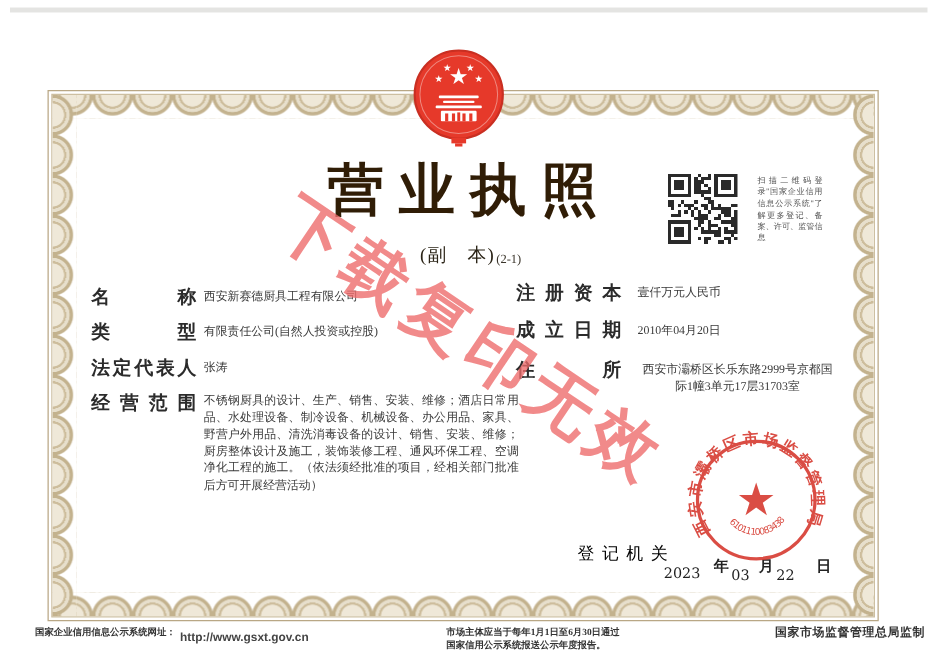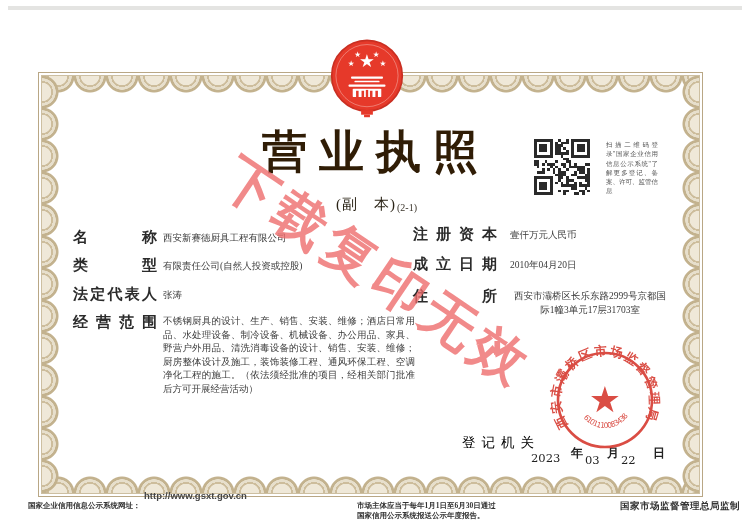--- a/index.html
+++ b/index.html
@@ -52,21 +52,21 @@
 
   .date-part{position:absolute;z-index:2;color:#222;text-align:right;}
   .dp-y{left:531px;top:451px;font-size:11.5px;font-family:"DejaVu Serif",serif;}
   .dp-yc{left:571px;top:445px;font-size:12px;font-weight:bold;}
   .dp-m{left:585px;top:453px;font-size:11.5px;font-family:"DejaVu Serif",serif;}
   .dp-mc{left:607px;top:445px;font-size:12px;font-weight:bold;}
   .dp-d{left:621px;top:453px;font-size:11.5px;font-family:"DejaVu Serif",serif;}
   .dp-dc{left:653px;top:445px;font-size:12px;font-weight:bold;}
 
   .f-left-label{position:absolute;left:28px;top:501px;font-size:7.5px;font-weight:bold;color:#333;z-index:2;}
-  .f-url{position:absolute;left:133px;top:490px;font-size:9.5px;font-weight:bold;color:#444;z-index:2;font-family:"Liberation Sans",sans-serif;padding-left:11px;}
+  .f-url{position:absolute;left:133px;top:505px;font-size:9.5px;font-weight:bold;color:#444;z-index:2;font-family:"Liberation Sans",sans-serif;padding-left:11px;}
   .f-mid{position:absolute;left:357px;top:501px;width:175px;font-size:7.5px;line-height:9.5px;font-weight:bold;color:#333;z-index:2;}
   .f-right{position:absolute;left:592px;top:500px;font-size:9.5px;font-weight:bold;color:#333;z-index:2;letter-spacing:.5px;margin-left:28px;}
 </style>
 </head>
 <body>
 
 <div class="page">
 
   <div class="scan-band"></div>
 

